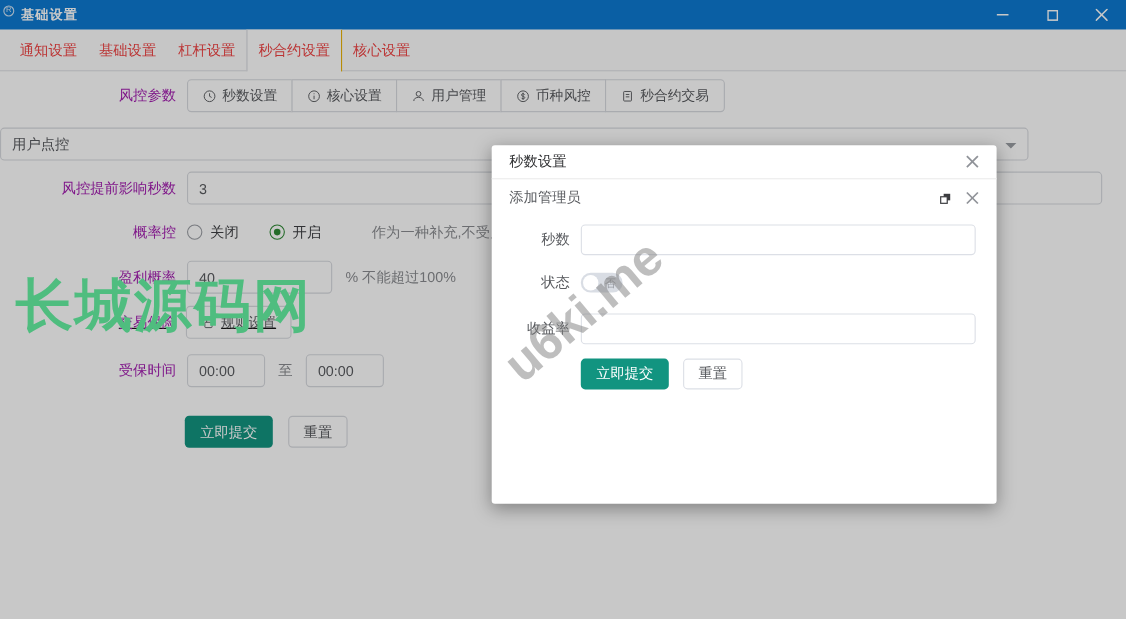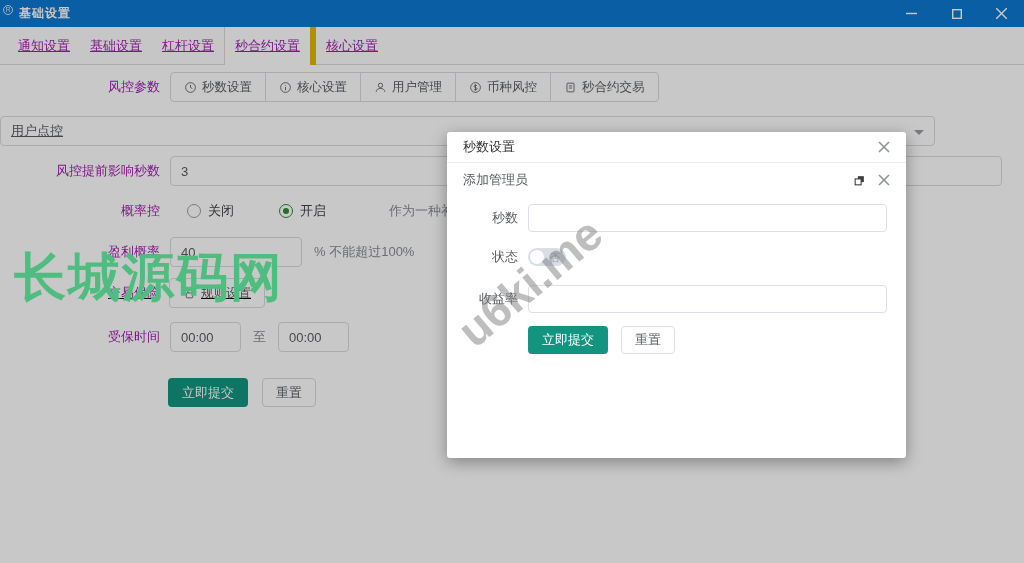--- a/index.html
+++ b/index.html
@@ -13,23 +13,23 @@
   .titlebar .logo { width:10px; height:10px; border:1px solid #cfe3f5; border-radius:50%;
     margin:0 6px 8px 3px; font-size:7px; color:#cfe3f5; line-height:8px; text-align:center; }
   .titlebar .title { color:#fff; font-size:12px; font-weight:bold; letter-spacing:1px; }
   .win-controls { margin-left:auto; display:flex; height:27px; }
   .win-btn { width:45px; height:27px; display:flex; align-items:center; justify-content:center; }
   .win-btn svg { stroke:#fff; stroke-width:1.4; fill:none; }
 
   
   .tabbar { position:absolute; left:0; top:27px; width:1024px; height:38px;
     background:#fdfdfd; border-bottom:1px solid #d8dadf; display:flex; padding-left:8px; z-index:1; }
-  .tab { height:38px; line-height:38px; padding:0 10px; font-size:13px; color:#a21caf;
-    border-bottom:1px solid transparent;text-decoration:underline; }
-  .tab.active { background:#fff; border-left:1px solid #d8dadf; border-right:6px solid #eab308;
+  .tab { height:38px; line-height:38px; padding:0 10px; font-size:13px; color:#ef4444;
+    border-bottom:1px solid transparent; }
+  .tab.active { background:#fff; border-left:1px solid #d8dadf; border-right:1px solid #eab308;
     height:39px; }
 
   
   .page { position:absolute; left:0; top:65px; width:1024px; height:498px; background:#fff; z-index:1; }
   .row { position:absolute; left:0; display:flex; align-items:center; }
   .flabel { width:170px; text-align:right; font-size:13px; color:#a21caf; padding-right:10px; flex:none; }
 
   .btn-group { display:flex; }
   .gbtn { height:30px; display:flex; align-items:center; padding:0 13px; background:#fff;
     border:1px solid #d8dadf; margin-left:-1px; font-size:12.5px; color:#5a5c60; cursor:pointer; }
@@ -165,32 +165,32 @@
             <rect x="5.5" y="4" width="13" height="16" rx="1.2"></rect>
             <line x1="9" y1="9" x2="15" y2="9"></line>
             <line x1="9" y1="13" x2="15" y2="13"></line>
           </svg>
         <span>秒合约交易</span>
       </div>
     </div>
   </div>
 
   <div class="row" style="top:51px;">
-    <div class="sel" style="width:935px;text-decoration:underline;">
+    <div class="sel" style="width:935px;">
       <span>用户点控</span>
       <span class="chev"></span>
     </div>
   </div>
 
   <div class="row" style="top:91px;">
     <span class="flabel">风控提前影响秒数</span>
     <span style="width:832px;"><input class="inp" value="3" style=""></span>
   </div>
 
-  <div class="row" style="top:137px;gap:17px;">
+  <div class="row" style="top:137px;">
     <span class="flabel">概率控</span>
     <span class="radio">
       <span class="rdot"></span>
       <span>关闭</span>
     </span>
     <span class="radio">
       <span class="rdot on"></span>
       <span>开启</span>
     </span>
     <span class="hint" style="margin-left:18px;">作为一种补充,不受风控总</span>

